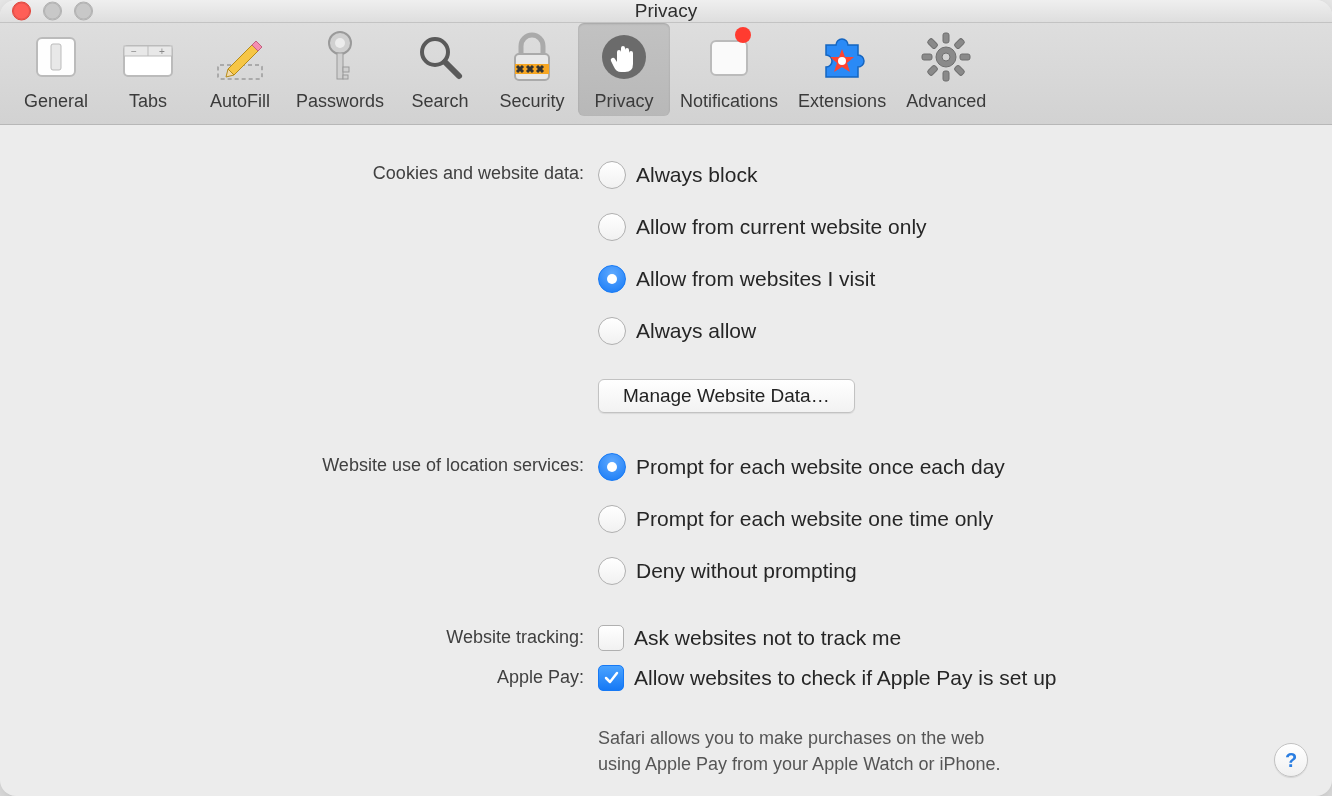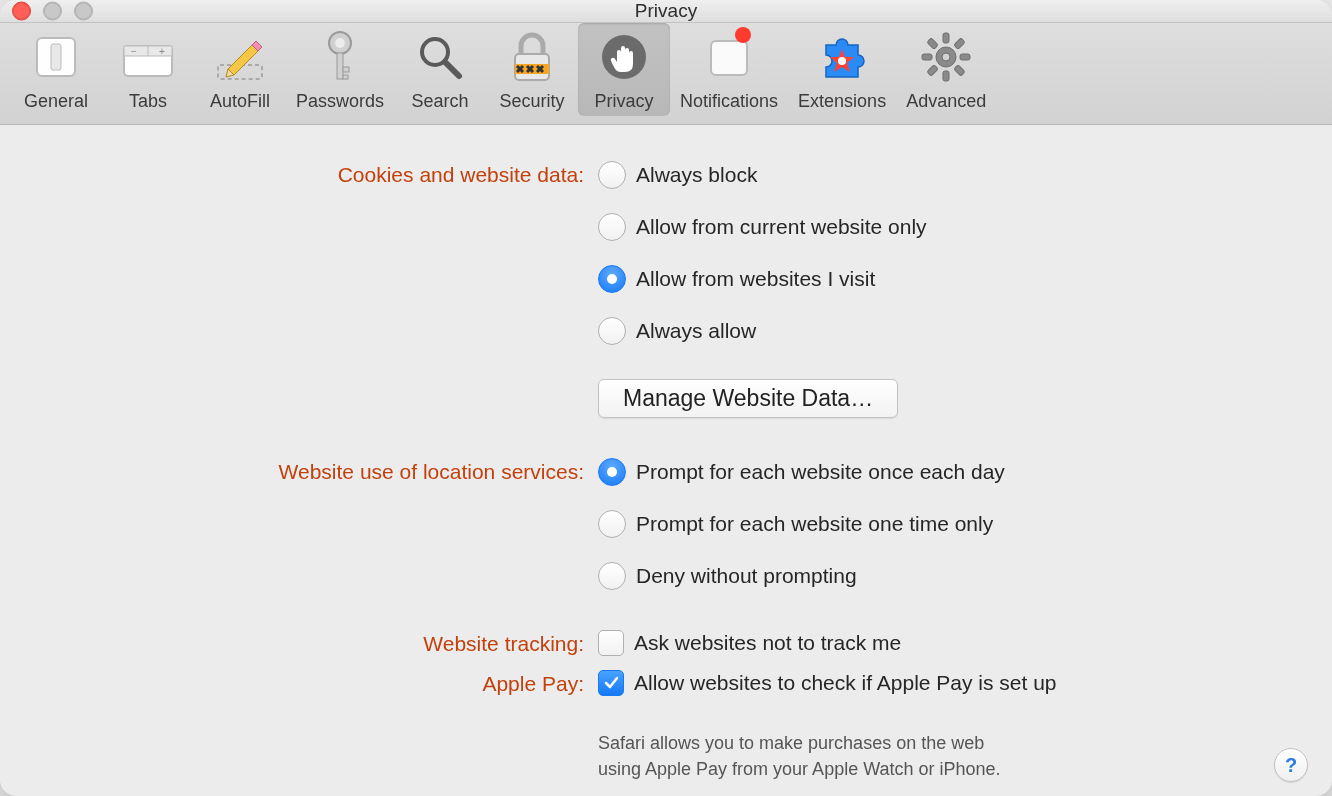--- a/index.html
+++ b/index.html
@@ -113,22 +113,22 @@
     display: flex;
     align-items: flex-start;
     margin-bottom: 40px;
   }
   .row.tight { margin-bottom: 6px; }
   .section-label {
     width: 544px;
     text-align: right;
     padding-right: 14px;
     padding-top: 2px;
-    font-size: 21px;
-    color: #c2410c;
+    font-size: 18px;
+    color: #404040;
     flex-shrink: 0;
   }
   .controls {
     display: flex;
     flex-direction: column;
     gap: 24px;
   }
   .radio-row, .check-row {
     display: flex;
     align-items: center;
@@ -173,21 +173,21 @@
     border-color: #1679f5;
   }
   .checkbox.checked svg {
     display: block;
   }
   .checkbox svg {
     display: none;
   }
   .push-button {
     margin-top: 10px;
-    font-size: 23px;
+    font-size: 19px;
     color: #222;
     background: linear-gradient(to bottom, #ffffff, #f2f2f2);
     border: 1px solid #c2c2c2;
     border-radius: 6px;
     padding: 5px 24px;
     box-shadow: 0 1px 1px rgba(0,0,0,0.08);
     width: fit-content;
   }
   .help-text {
     font-size: 18px;

